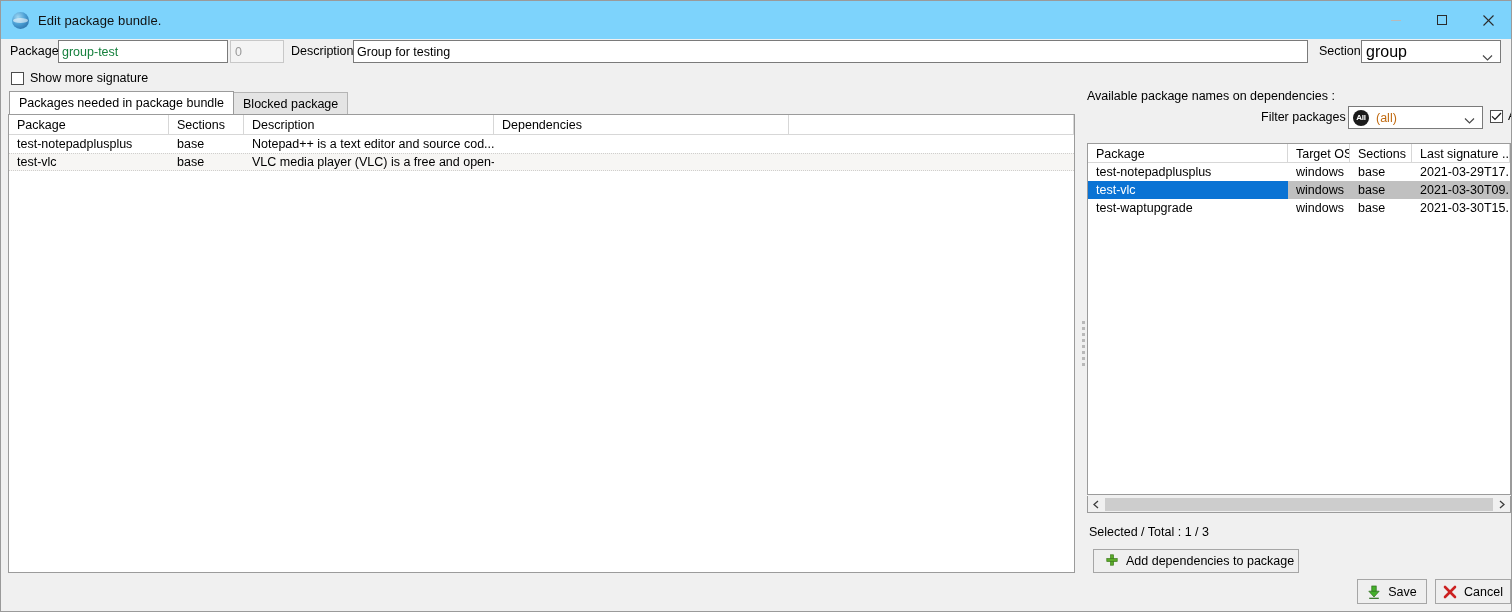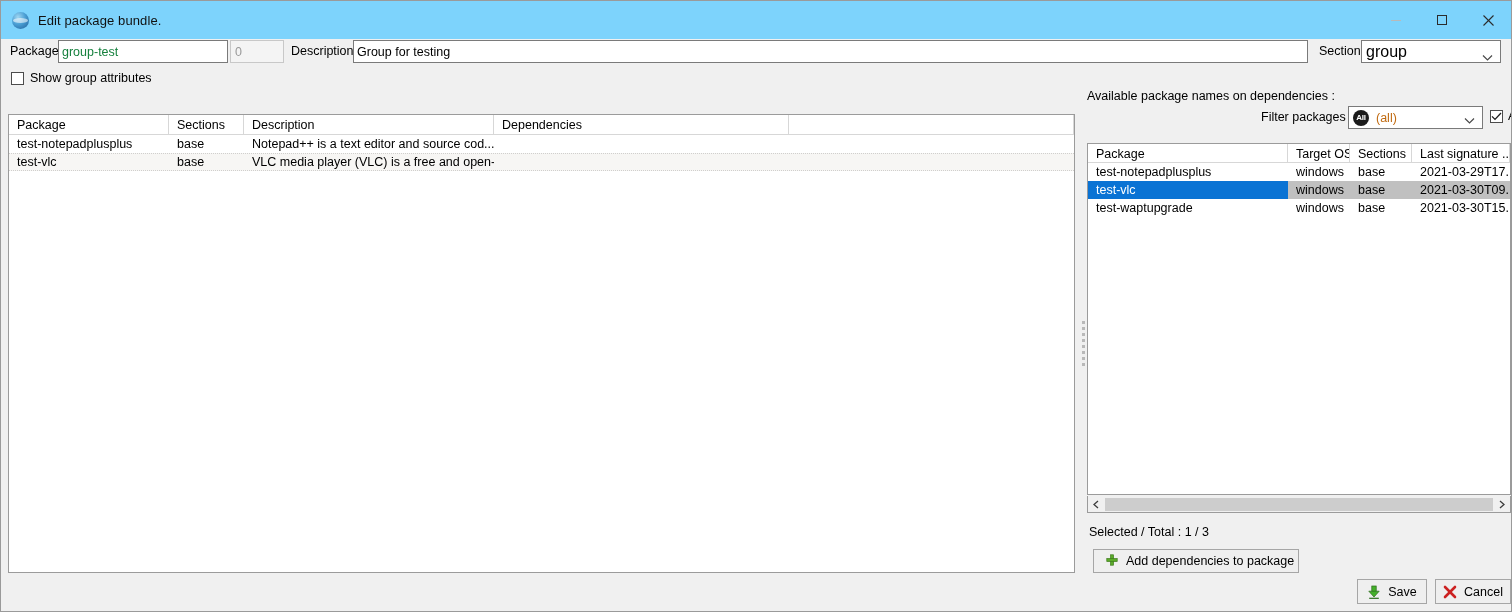--- a/index.html
+++ b/index.html
@@ -268,23 +268,27 @@
       <span class="chev">
         <svg width="11" height="8" viewBox="0 0 11 8">
             <polyline points="1,1.5 5.5,6 10,1.5" fill="none" stroke="#4a4a4a" stroke-width="1.2"></polyline>
           </svg>
       </span>
     </div>
   </div>
 
   <div id="showmore-row">
     <span class="cbx"></span>
-    <span id="showmore-label">Show group attributes</span>
-  </div>
-
+    <span id="showmore-label">Show more signature</span>
+  </div>
+
+  <div id="tabs">
+    <div class="tab active">Packages needed in package bundle</div>
+    <div class="tab">Blocked package</div>
+  </div>
 
   <div id="left-panel">
     <div id="left-header">
       <div class="th c-pkg">Package</div>
       <div class="th c-sec">Sections</div>
       <div class="th c-desc">Description</div>
       <div class="th c-dep">Dependencies</div>
       <div class="th c-rest"></div>
     </div>
     <div class="lrow">

